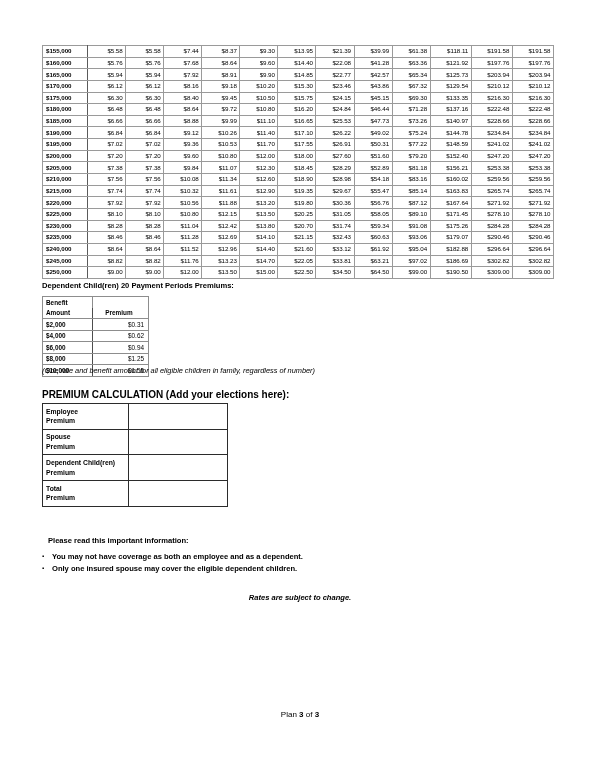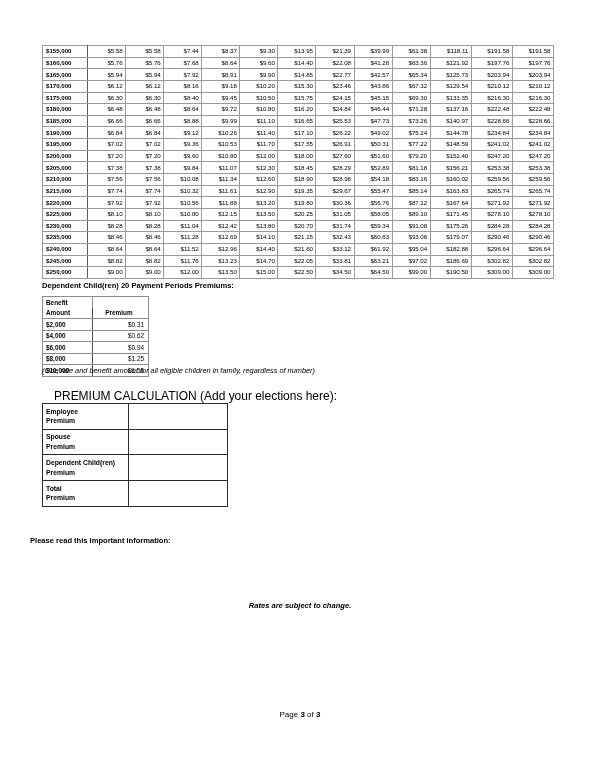--- a/index.html
+++ b/index.html
@@ -128,24 +128,24 @@
     left: 42px;
     font-style: italic;
     font-size: 7.4px;
     letter-spacing: -0.02px;
   }
   #note-one-rate { top: 366px; }
 
   
   .prem-heading {
     position: absolute;
-    left: 54px;
+    left: 42px;
     top: 389px;
-    font-size: 12px;
-    font-weight: normal;
+    font-size: 10px;
+    font-weight: bold;
     letter-spacing: -0.02px;
   }
   .calc-table-wrap {
     position: absolute;
     left: 42px;
     top: 403px;
   }
   table.calc-table {
     border-collapse: collapse;
     table-layout: fixed;
@@ -175,21 +175,21 @@
     top: 503px;
     width: 514px;
     font-style: italic;
     font-size: 7.3px;
     line-height: 1.32;
     letter-spacing: -0.03px;
   }
 
   .read-heading {
     position: absolute;
-    left: 30px;
+    left: 48px;
     top: 536px;
     font-size: 7.6px;
     font-weight: bold;
     letter-spacing: -0.02px;
   }
   .bullets {
     position: absolute;
     left: 42px;
     top: 551px;
     width: 420px;
@@ -211,21 +211,20 @@
   .subject-change {
     position: absolute;
     left: 0;
     top: 593px;
     width: 600px;
     text-align: center;
     font-style: italic;
     font-weight: bold;
     font-size: 7.6px;
     letter-spacing: -0.02px;
-    margin-top: 8px;
   }
   .page-footer {
     position: absolute;
     left: 0;
     top: 710px;
     width: 600px;
     text-align: center;
     font-size: 8px;
   }
   .page-footer b { font-weight: bold; }
@@ -631,20 +630,30 @@
             </td>
             <td class="calc-value"></td>
           </tr>
         </tbody>
     </table>
   </div>
 
 
   <div class="read-heading">Please read this important information:</div>
 
+  <div class="bullets" id="bullets-container">
+      <div class="bullet-row">
+        <span class="bullet-mark">▪</span>
+        <span>You may not have coverage as both an employee and as a dependent.</span>
+      </div>
+      <div class="bullet-row">
+        <span class="bullet-mark">▪</span>
+        <span>Only one insured spouse may cover the eligible dependent children.</span>
+      </div>
+    </div>
 
   <div class="subject-change">Rates are subject to change.</div>
 
   <div class="page-footer">
-    <span>Page </span><b>3</b><span> of </span><b>3</b>
+    <span>Plan </span><b>3</b><span> of </span><b>3</b>
   </div>
 
 </div>
 
 </body></html>

